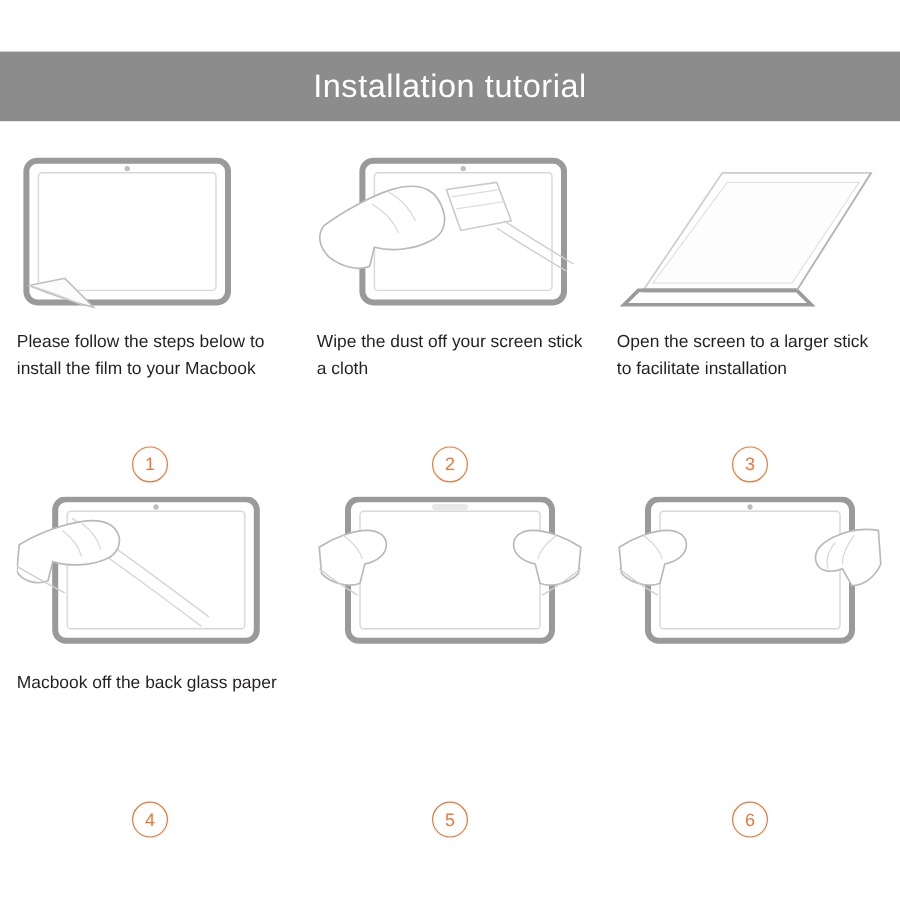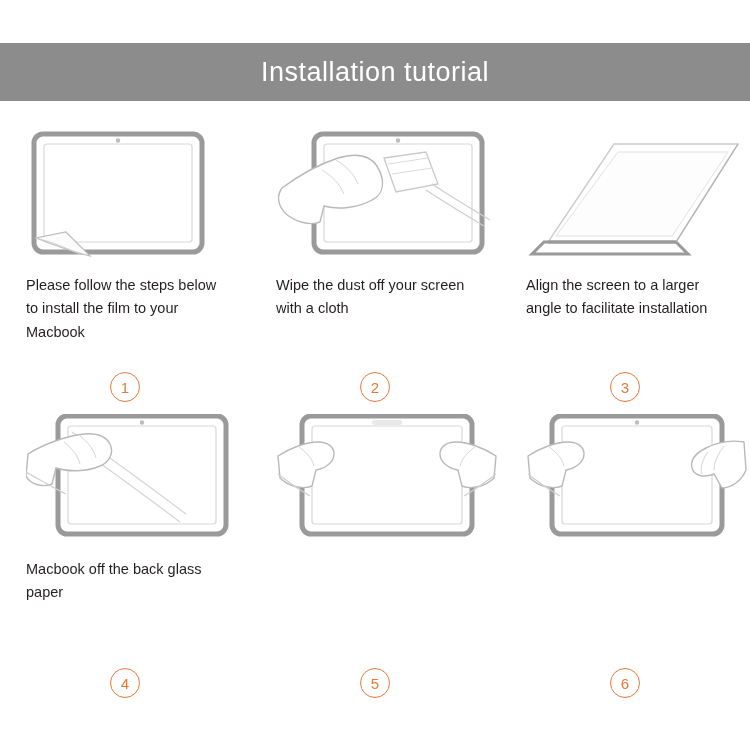--- a/index.html
+++ b/index.html
@@ -41,21 +41,21 @@
     position: absolute;
     left: 0;
     top: 116px;
     width: 750px;
     display: flex;
     flex-wrap: wrap;
   }
   .cell {
     width: 250px;
     box-sizing: border-box;
-    padding: 0 26px;
+    padding: 0 14px;
     display: flex;
     flex-direction: column;
     align-items: flex-start;
   }
   .row1 .cell { height: 290px; }
   .row2 .cell { height: 300px; }
   .illus {
     width: 222px;
     height: 130px;
     position: relative;
@@ -131,37 +131,37 @@
             <path d="M112 34 L152 28" stroke="#dcdcdc" stroke-width="1"></path>
             <path d="M116 44 L156 38" stroke="#dcdcdc" stroke-width="1"></path>
 
             <path d="M6 58 C 22 46, 44 34, 62 28 C 72 25, 84 24, 92 28 C 100 32, 104 40, 106 48 C 108 58, 104 66, 96 70 C 82 78, 62 80, 48 76 L 44 92 C 34 96, 20 92, 10 84 C 2 76, 0 66, 6 58 Z" fill="#ffffff" stroke="#b9b9b9" stroke-width="1.4"></path>
             <path d="M60 30 C 70 36, 78 44, 82 54" fill="none" stroke="#d6d6d6" stroke-width="1"></path>
             <path d="M46 40 C 56 46, 64 54, 68 64" fill="none" stroke="#d6d6d6" stroke-width="1"></path>
             <path d="M150 60 C 168 72, 188 84, 208 96" fill="none" stroke="#cfcfcf" stroke-width="1.2"></path>
             <path d="M156 54 C 174 66, 194 78, 214 90" fill="none" stroke="#cfcfcf" stroke-width="1.2"></path>
           </svg>
         </div>
-        <div class="caption">Wipe the dust off your screen with a cloth</div>
+        <div class="caption">Wipe the dust off your screen stick a cloth</div>
         <div class="numwrap">
           <div class="num">2</div>
         </div>
       </div>
 
       <div class="cell">
         <div class="illus">
           <svg width="222" height="130" viewBox="0 0 222 130">
             <path d="M22 112 L150 112 L212 14 L88 14 Z" fill="#ffffff" stroke="#cccccc" stroke-width="1.4"></path>
             <path d="M30 106 L146 106 L202 22 L92 22 Z" fill="#fdfdfd" stroke="#e2e2e2" stroke-width="1"></path>
             <path d="M18 112 L150 112 L162 124 L6 124 Z" fill="#ffffff" stroke="#9a9a9a" stroke-width="3"></path>
             <path d="M22 112 L150 112" stroke="#9a9a9a" stroke-width="3"></path>
             <path d="M150 112 L212 14" stroke="#b5b5b5" stroke-width="1.4"></path>
           </svg>
         </div>
-        <div class="caption">Align the screen to a larger angle to facilitate installation</div>
+        <div class="caption">Open the screen to a larger stick to facilitate installation</div>
         <div class="numwrap">
           <div class="num">3</div>
         </div>
       </div>
 
     </div>
 
     <div class="row2" style="display:flex;width:750px;">
 
       <div class="cell">

